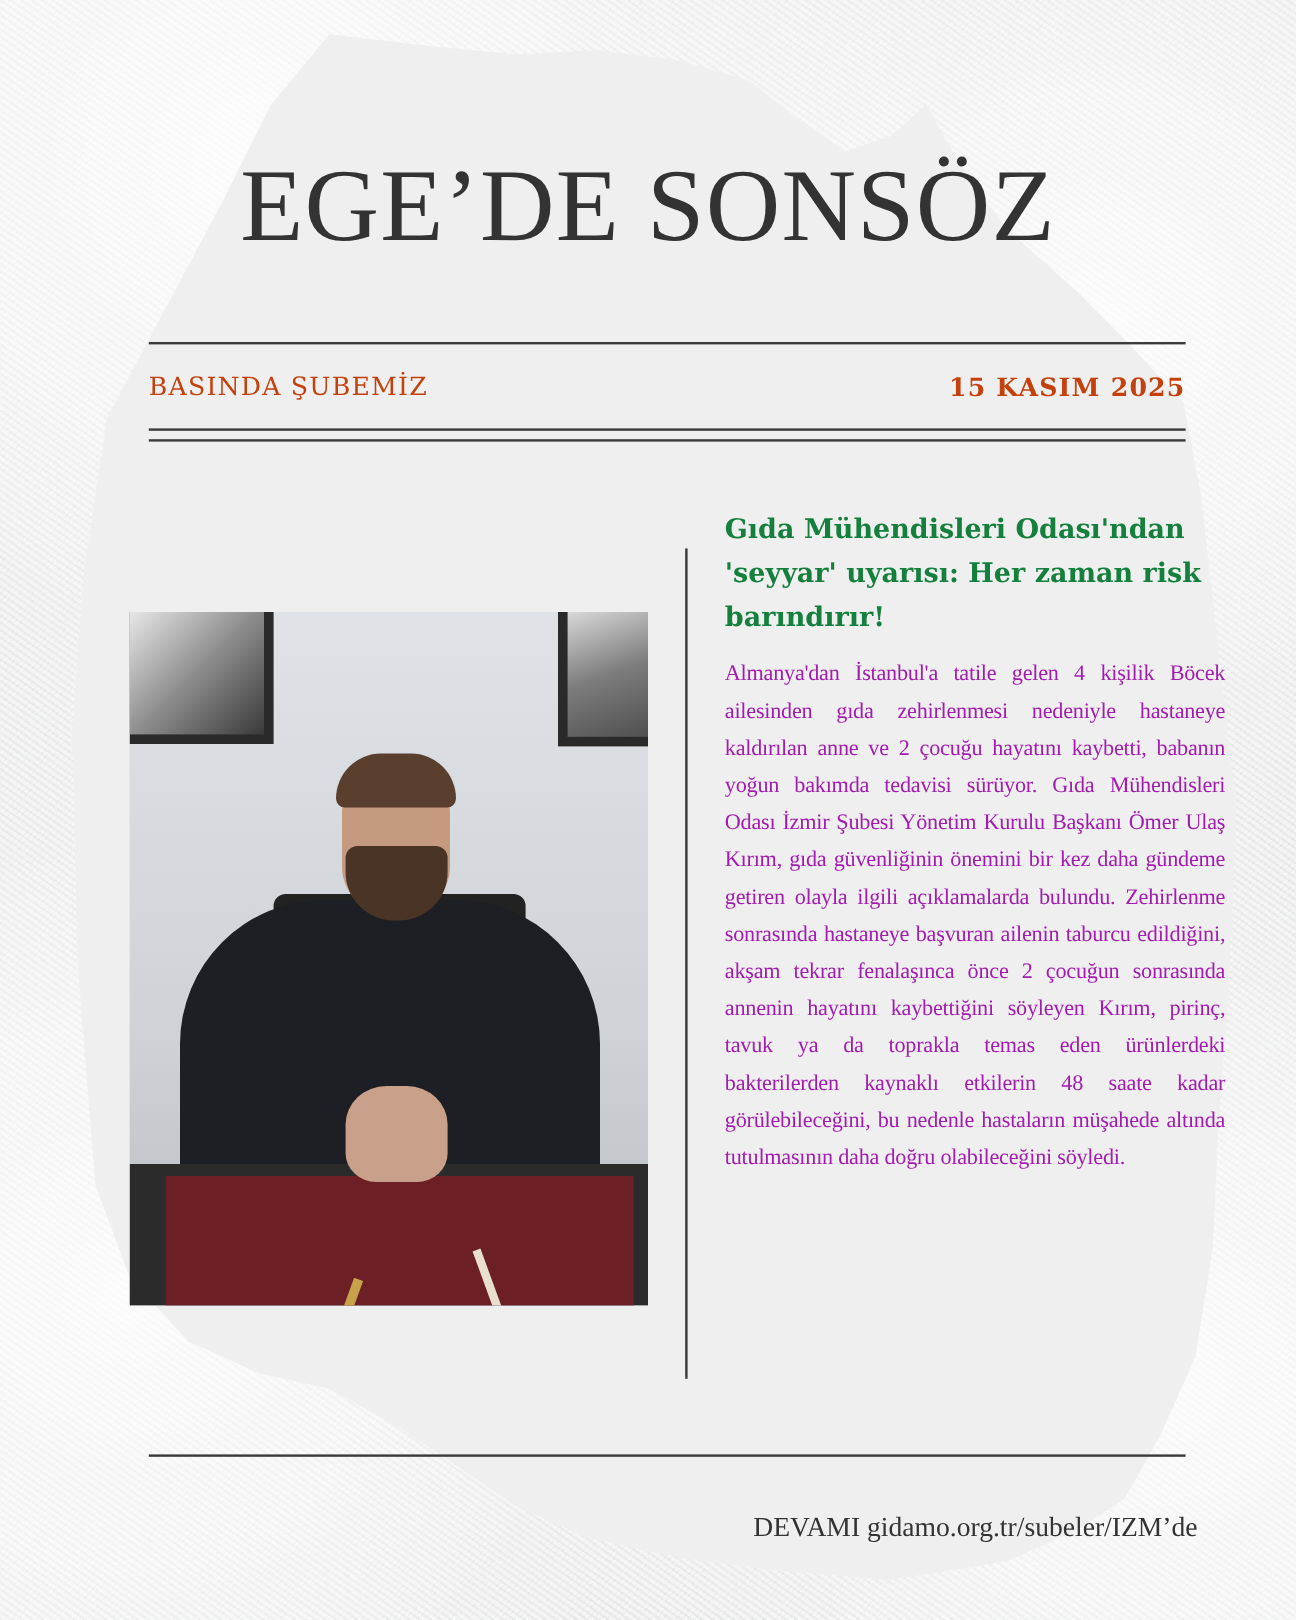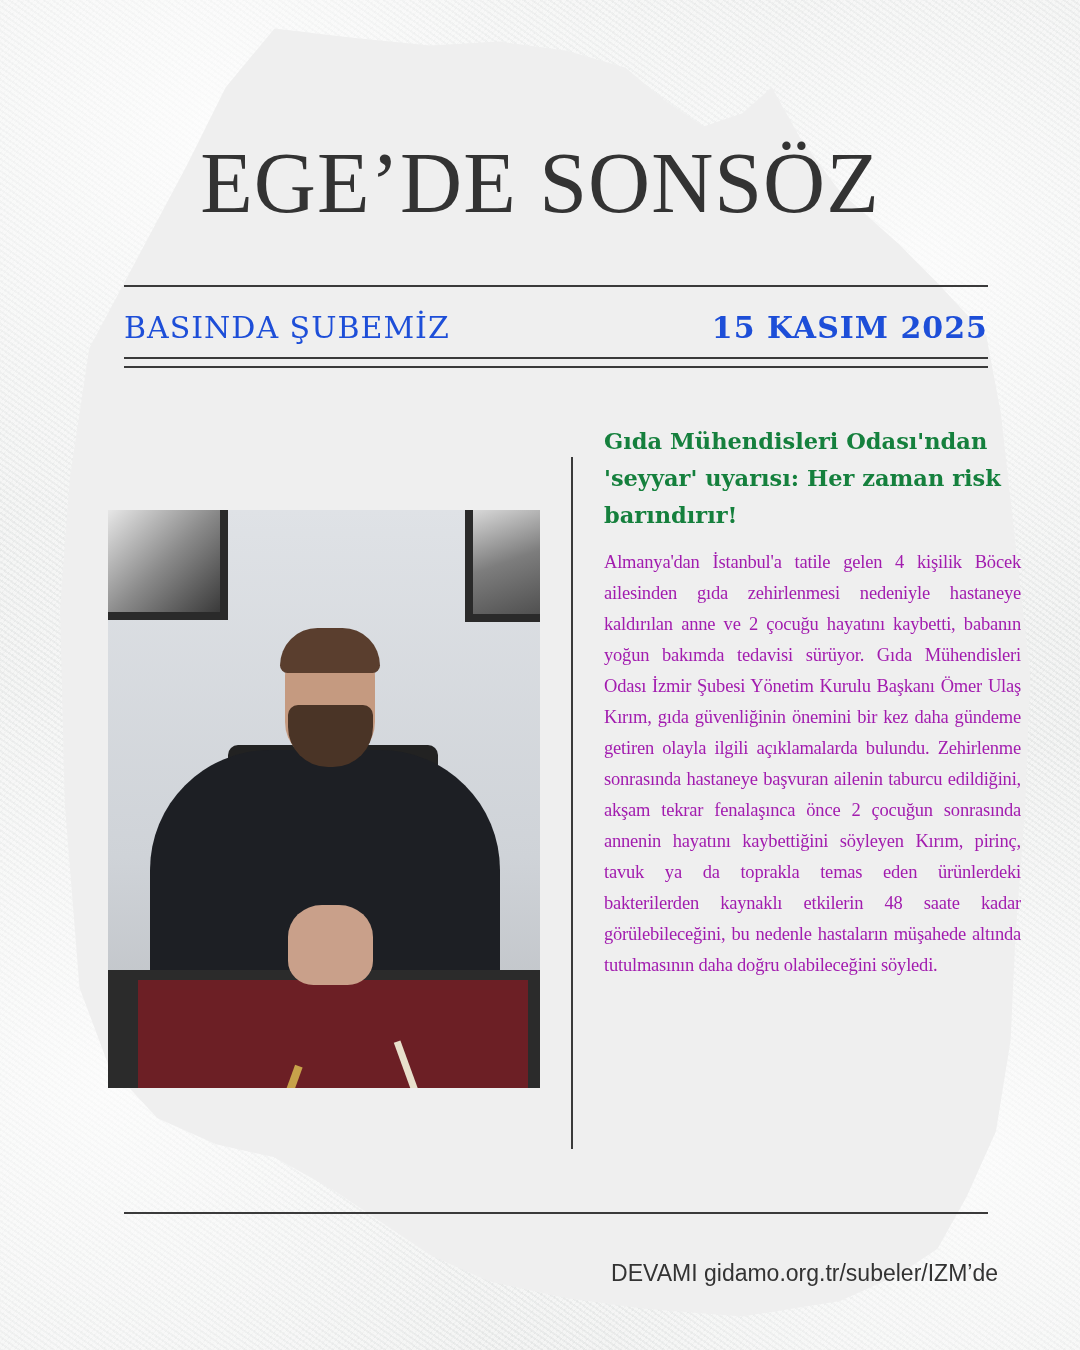--- a/index.html
+++ b/index.html
@@ -41,21 +41,21 @@
     line-height: 1;
   }
   .rule { position: absolute; left: 124px; width: 864px; background: #3a3a3a; }
   .rule.r1 { top: 285px; height: 2px; }
   .rule.r2 { top: 357px; height: 2px; }
   .rule.r3 { top: 366px; height: 2px; }
   .rule.r4 { top: 1212px; height: 2px; }
   .meta-left, .meta-right {
     position: absolute; top: 310px;
     font-family: "DejaVu Serif", serif;
-    font-size: 30px; color: #1d4ed8; letter-spacing: 1px;
+    font-size: 21px; color: #c2410c; letter-spacing: 1px;
   }
   .meta-left { left: 124px; }
   .meta-right { right: 92px; font-weight: bold; }
   .photo {
     position: absolute; left: 108px; top: 510px; width: 432px; height: 578px;
     overflow: hidden; background: #d9dcdf;
   }
   .photo .wall { position: absolute; inset: 0; background: linear-gradient(180deg,#dfe2e6 0%, #cfd3d8 60%, #b9bcc0 100%); }
   .photo .frame-l { position: absolute; left: 0; top: 0; width: 120px; height: 110px; background: #2a2a2a; }
   .photo .frame-l .in { position: absolute; left: 0; top: 0; right: 8px; bottom: 8px; background: linear-gradient(135deg,#e7e7e7 0%, #8c8c8c 50%, #3a3a3a 100%); }
@@ -79,31 +79,31 @@
   }
   .body-text {
     position: absolute; left: 604px; top: 547px; width: 417px;
     font-family: Liberation Serif, serif;
     font-size: 18.5px; line-height: 31px; color: #a21caf;
     text-align: justify;
     letter-spacing: -0.2px;
   }
   .footer-link {
     position: absolute; right: 82px; top: 1260px;
-    font-family: Liberation Sans, sans-serif;
+    font-family: Liberation Serif, serif;
     font-size: 23px; color: #333;
   }
 </style>
 </head>
 <body>
 
 <div class="bg-texture"></div>
 <div class="paper"></div>
 
-<h1 class="title" style="margin:12px;font-weight:normal;">EGE’DE SONSÖZ</h1>
+<h1 class="title" style="margin:0;font-weight:normal;">EGE’DE SONSÖZ</h1>
 
 <div class="rule r1"></div>
 <div class="meta-left">BASINDA ŞUBEMİZ</div>
 <div class="meta-right">15 KASIM 2025</div>
 <div class="rule r2"></div>
 <div class="rule r3"></div>
 
 <div class="photo" title="Man in black zip sweater seated at desk with red leather desk pad, framed black-and-white photos on wall">
   <div class="wall"></div>
   <div class="frame-l">

